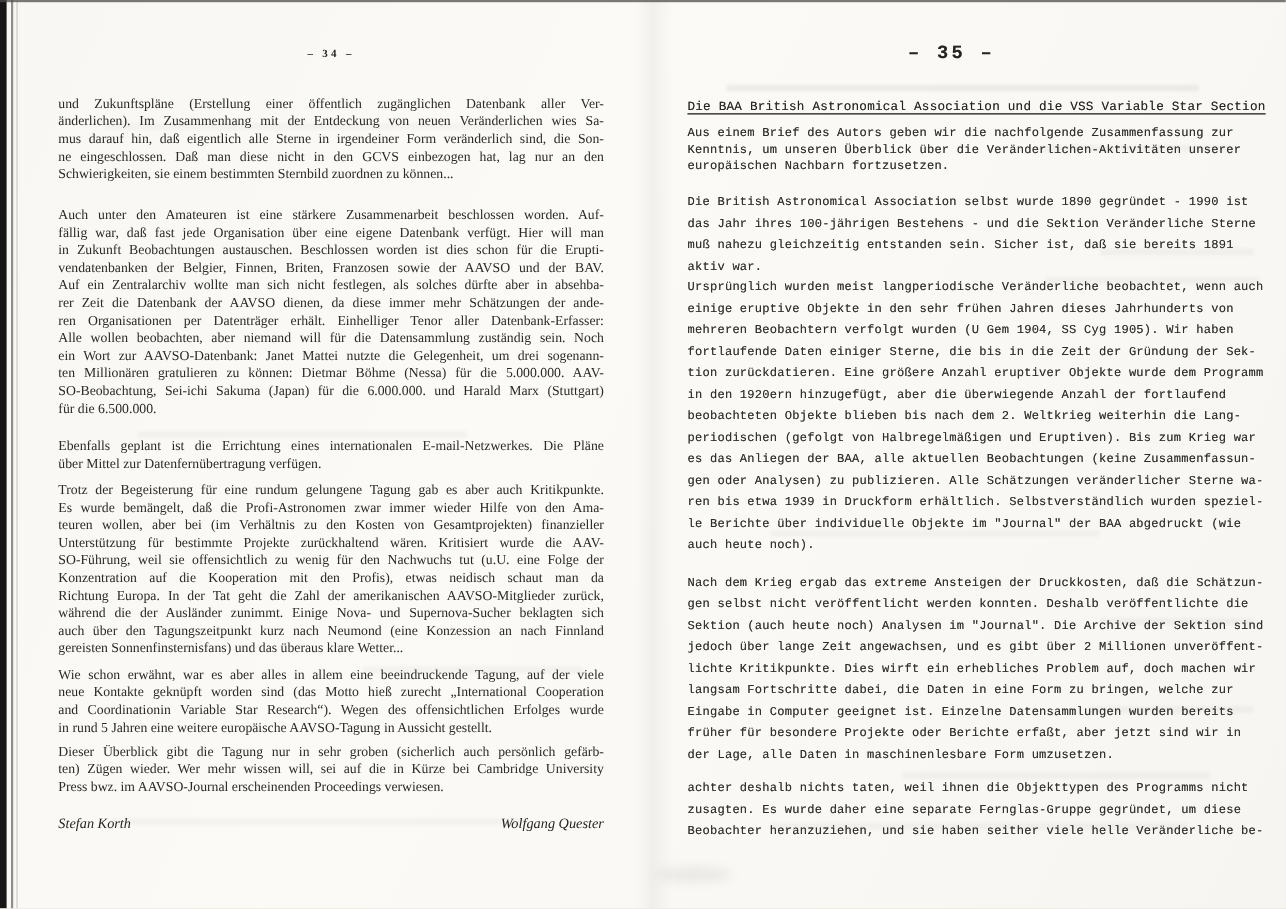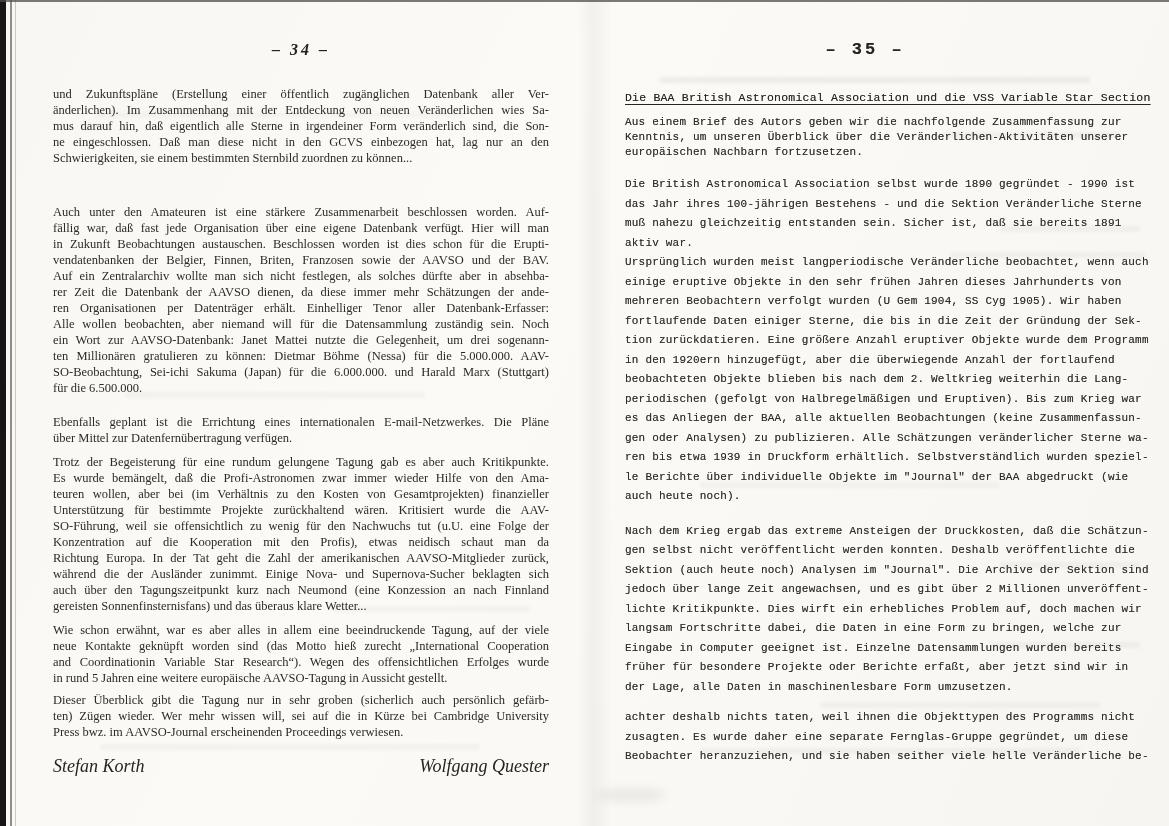--- a/index.html
+++ b/index.html
@@ -26,39 +26,39 @@
     padding-top:42px;
   }
   .page-right{
     left:625px;width:520px;
     font-family:"Liberation Mono","DejaVu Sans Mono",monospace;
     font-size:11px;letter-spacing:.2px;line-height:19.5px;color:#2f2d28;
     padding-top:40px;
     text-shadow:0 0 .4px rgba(47,45,40,.55);
   }
   .pagenum{text-align:center;font-weight:bold;letter-spacing:3px;}
-  .page-left .pagenum{font-size:16px;color:#232220;font-style:italic;}
+  .page-left .pagenum{font-size:10px;color:#232220;}
   .page-right .pagenum{font-size:17px;margin-right:40px;color:#26251f;}
   .heading{
     margin-top:28px;font-size:11.5px;font-weight:500;white-space:nowrap;
     text-decoration:underline;text-underline-offset:3px;color:#26251f;
   }
   .para{overflow:visible;}
   .tline{white-space:nowrap;}
   .justify .tline{text-align:justify;text-align-last:justify;}
   .justify .tlast{text-align-last:left;}
   
   .p-l1{margin-top:28px;}
-  .p-l2{margin-top:38px;}
+  .p-l2{margin-top:21px;}
   .p-l3{margin-top:18px;}
   .p-l4{margin-top:8px;}
   .p-l5{margin-top:8px;}
   .p-l6{margin-top:6px;}
   .signatures{margin-top:18px;display:flex;justify-content:space-between;
-    font-style:italic;font-size:18px;color:#26251f;gap:33px;}
+    font-style:italic;font-size:13px;color:#26251f;gap:33px;}
   
   .p-r-intro{margin-top:8px;line-height:15px;}
   .p-r1{margin-top:15px;}
   .p-r2{margin-top:15px;}
   .p-r3{margin-top:11px;}
 </style>
 </head>
 <body>
 
 <div class="scan">

